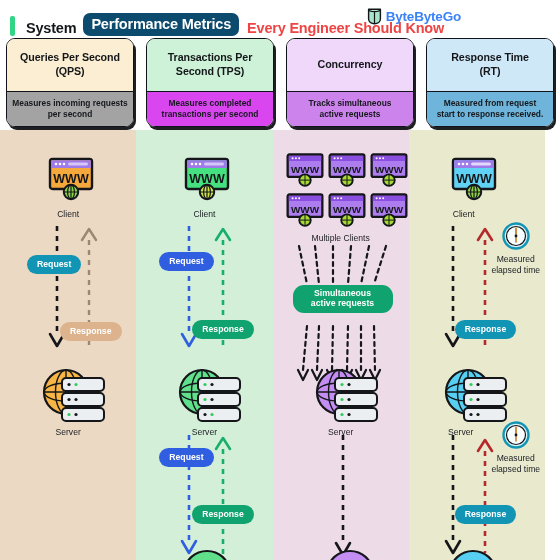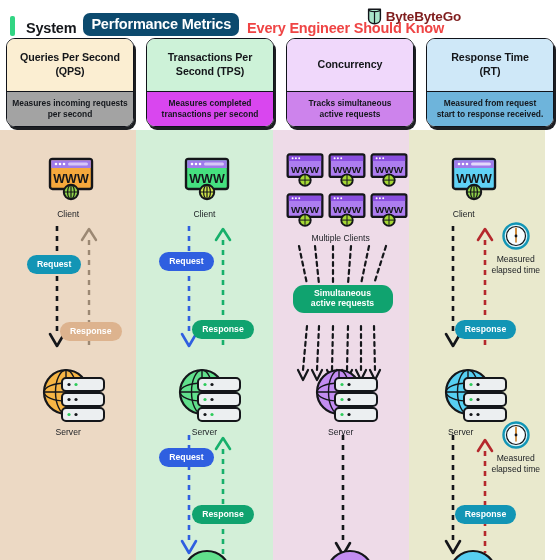--- a/index.html
+++ b/index.html
@@ -35,21 +35,21 @@
   }
   .title-tail{
     font-size:14.5px; font-weight:700; color:#ef4444;
     margin-left:8px; letter-spacing:-.2px; white-space:nowrap;
   }
   .brand{
     position:absolute; right:8px; top:8px;
     display:flex; align-items:center; gap:4px;
   }
   .brand-name{
-    font-size:13.5px; font-weight:600; color:#7f1d1d; letter-spacing:-.2px;
+    font-size:13.5px; font-weight:600; color:#3b82f6; letter-spacing:-.2px;
   }
 
   
   .headrow{
     position:absolute; top:38px; left:0; width:560px; height:92px;
     display:flex;
   }
   .headcell{
     width:140px; height:92px; padding:0 6px 3px 6px;
     position:relative;

